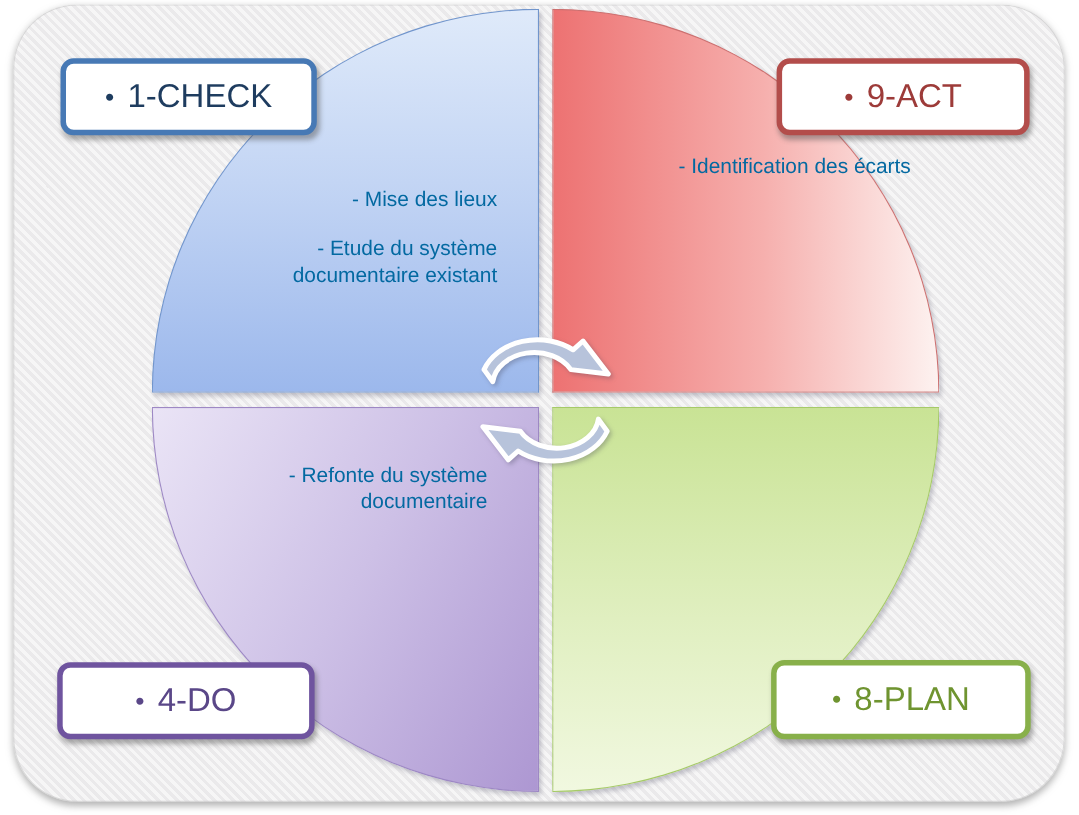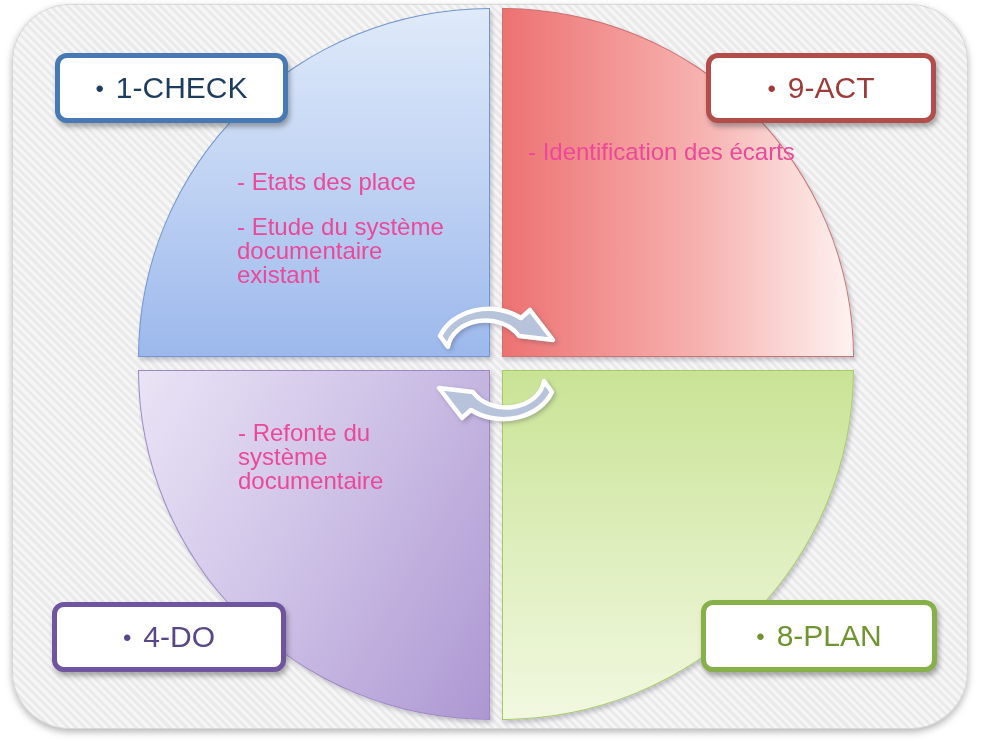--- a/index.html
+++ b/index.html
@@ -49,21 +49,21 @@
   .q-plan {
     left: 502px; top: 370px; width: 350px; height: 348px;
     border: 1px solid #a6ca68;
     border-bottom-right-radius: 100% 100%;
     background: linear-gradient(to bottom, #c9e395 0%, #e0efc0 55%, #f1f8e0 100%);
   }
 
   
   .qtext {
     position: absolute;
-    font-size: 24px; line-height: 24px; color: #ec4899;
+    font-size: 19px; line-height: 24px; color: #0369a1; text-align: right;
   }
   .qtext p { margin: 0 0 21px 0; }
   .qtext-check { left: 237px; top: 170px; width: 215px; }
   .qtext-act   { left: 528px; top: 140px; width: 300px; }
   .qtext-do    { left: 238px; top: 421px; width: 205px; }
   .qtext-plan  { left: 518px; top: 478px; width: 255px; }
 
   
   .badge {
     position: absolute;
@@ -91,21 +91,21 @@
 
 <div class="stage">
   <div class="canvas"></div>
 
   <div class="q q-check"></div>
   <div class="q q-act"></div>
   <div class="q q-do"></div>
   <div class="q q-plan"></div>
 
   <div class="qtext qtext-check">
-    <p>- Etats des place</p>
+    <p>- Mise des lieux</p>
     <p>- Etude du système documentaire existant</p>
   </div>
 
   <div class="qtext qtext-act">
     <p>- Identification des écarts</p>
   </div>
 
   <div class="qtext qtext-do">
     <p>- Refonte du système documentaire</p>
   </div>

